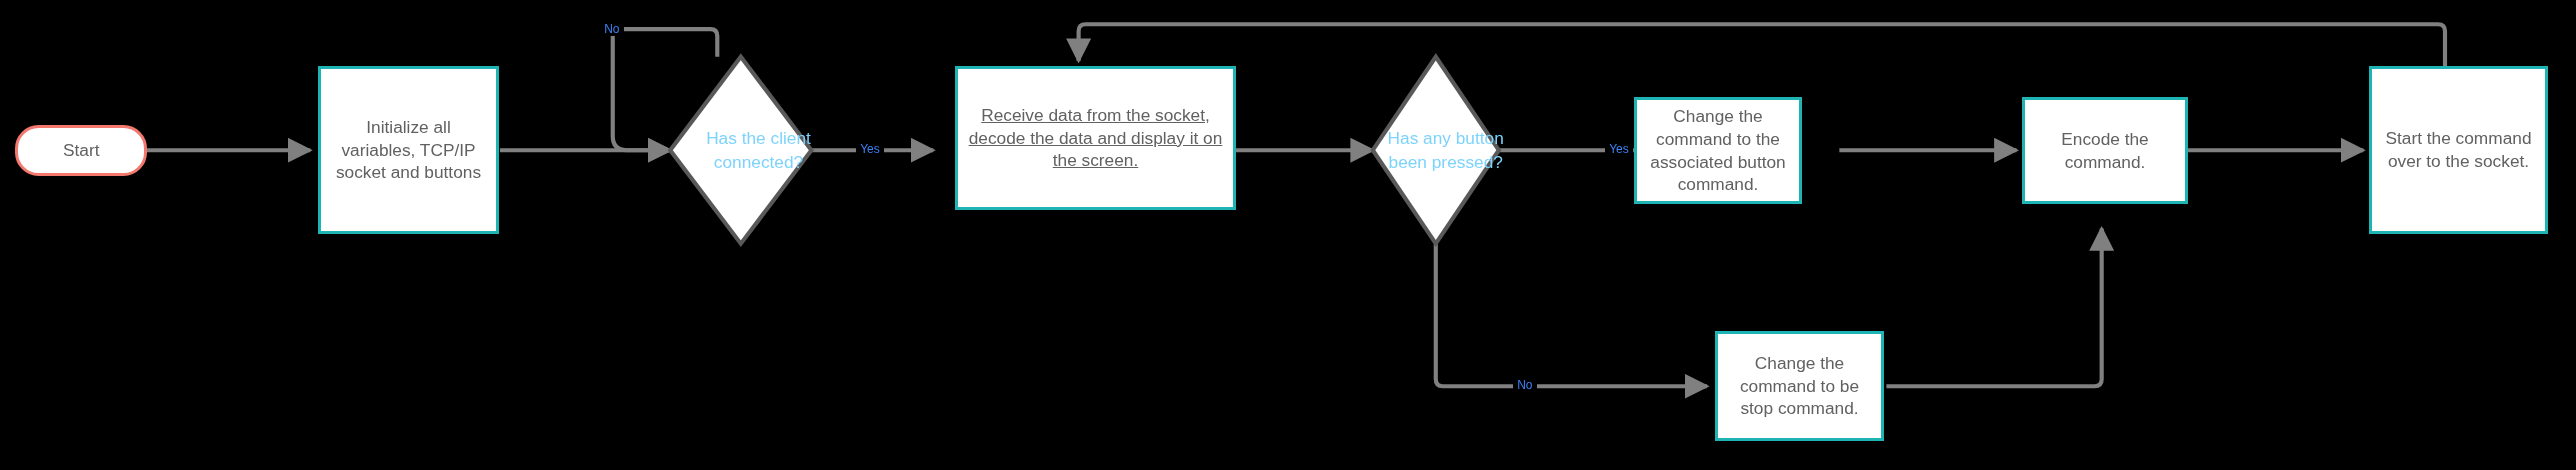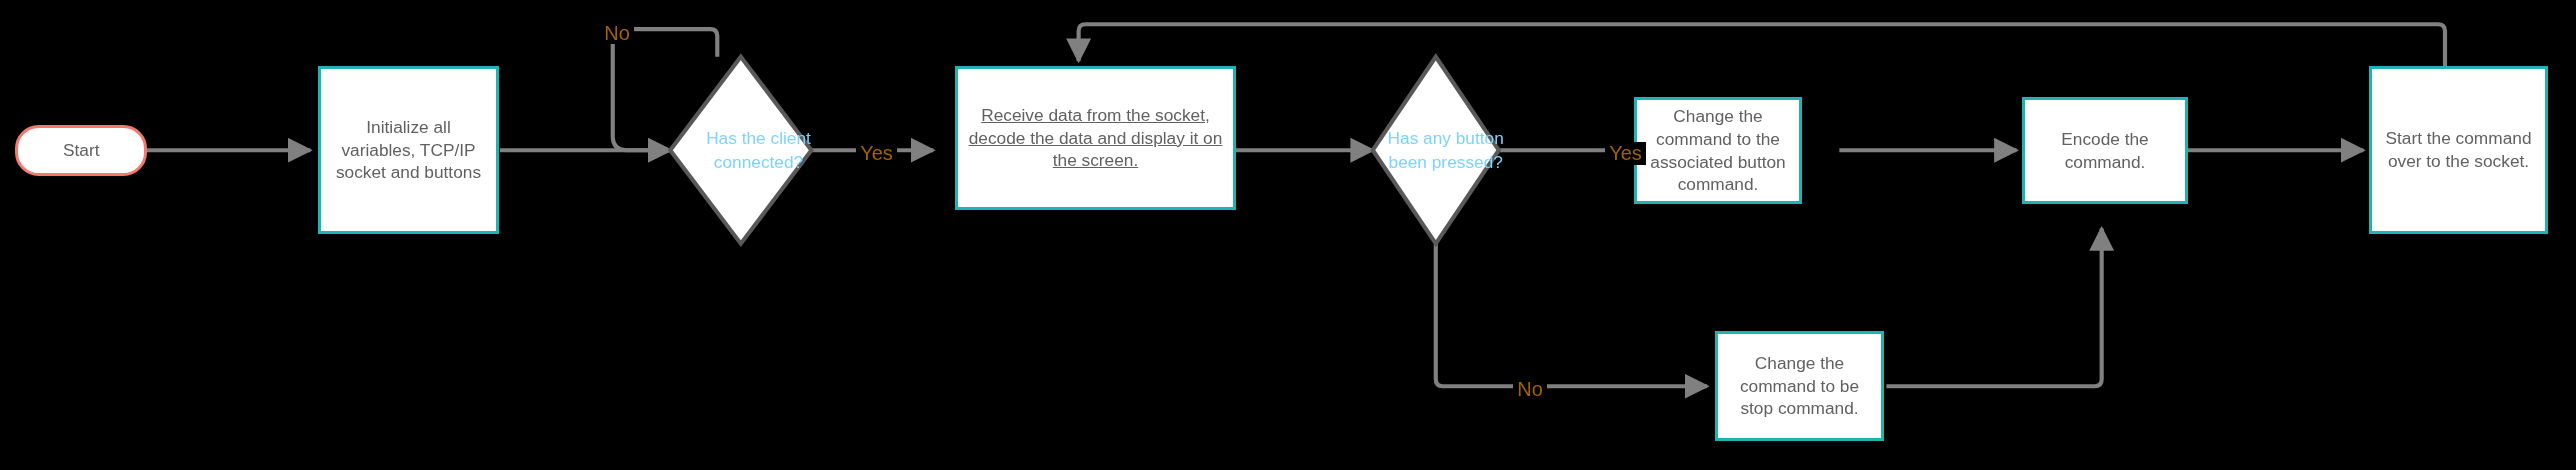--- a/index.html
+++ b/index.html
@@ -66,22 +66,22 @@
     justify-content: center;
     text-align: center;
     color: #7dd3fc;
     font-size: 17.3px;
     line-height: 1.35;
     z-index: 4;
     pointer-events: none;
   }
   .edge-label {
     position: absolute;
-    color: #a16207;
-    font-size: 20px;
+    color: #3b82f6;
+    font-size: 12px;
     line-height: 1;
     background: #000000;
     padding: 1.4px 4.2px;
     z-index: 5;
     white-space: nowrap;
   }
 </style>
 </head>
 <body>
 

